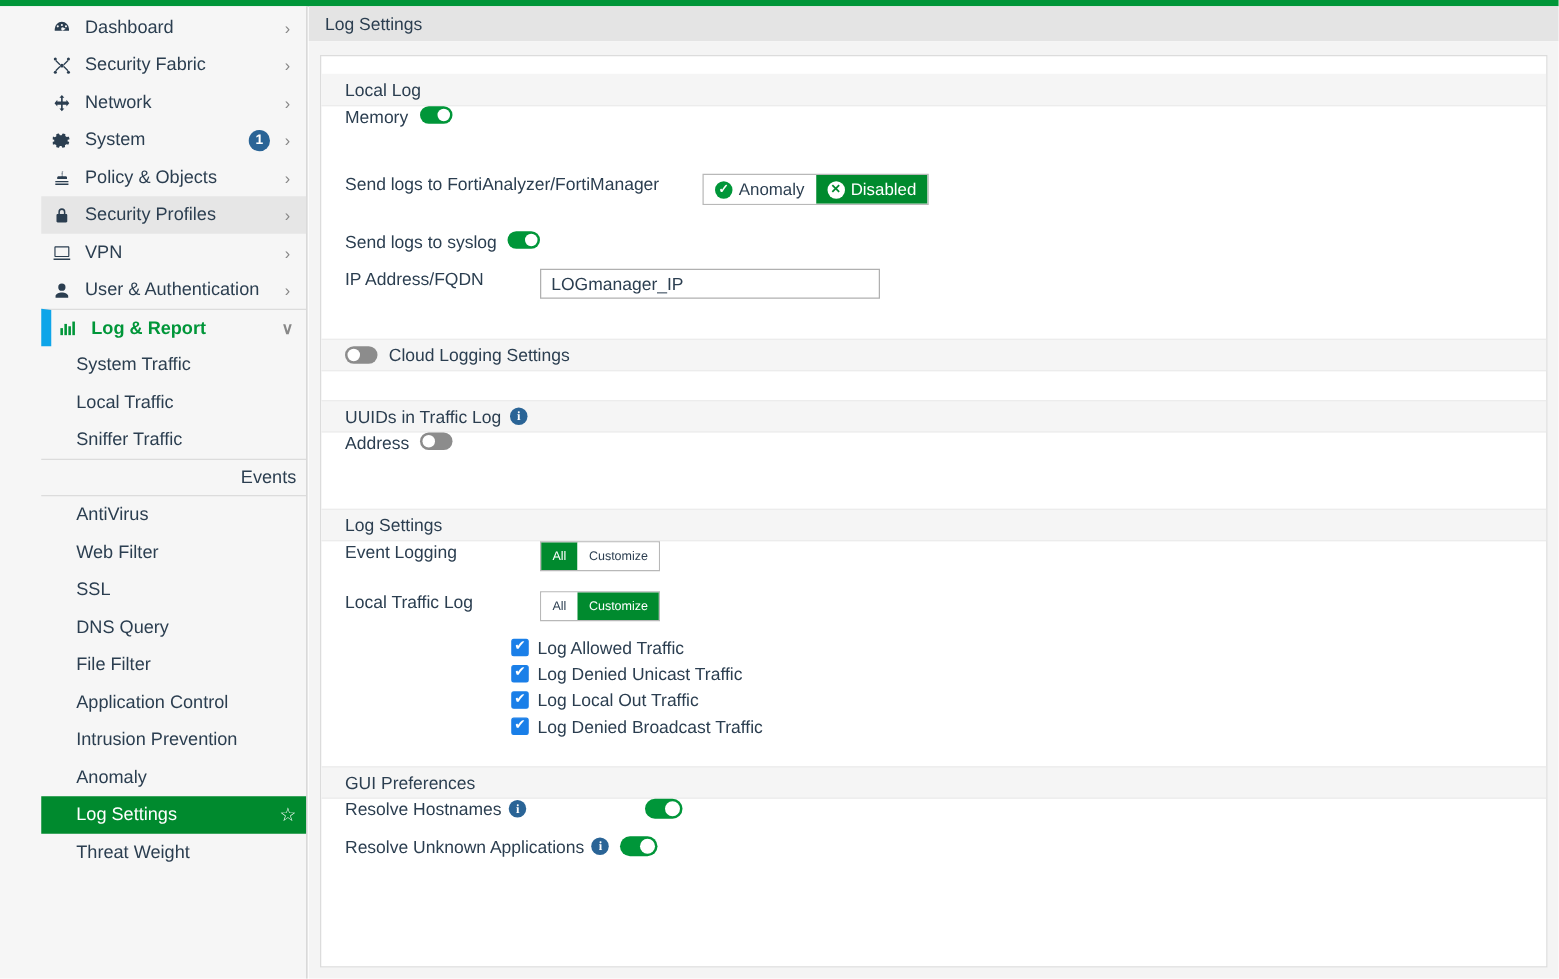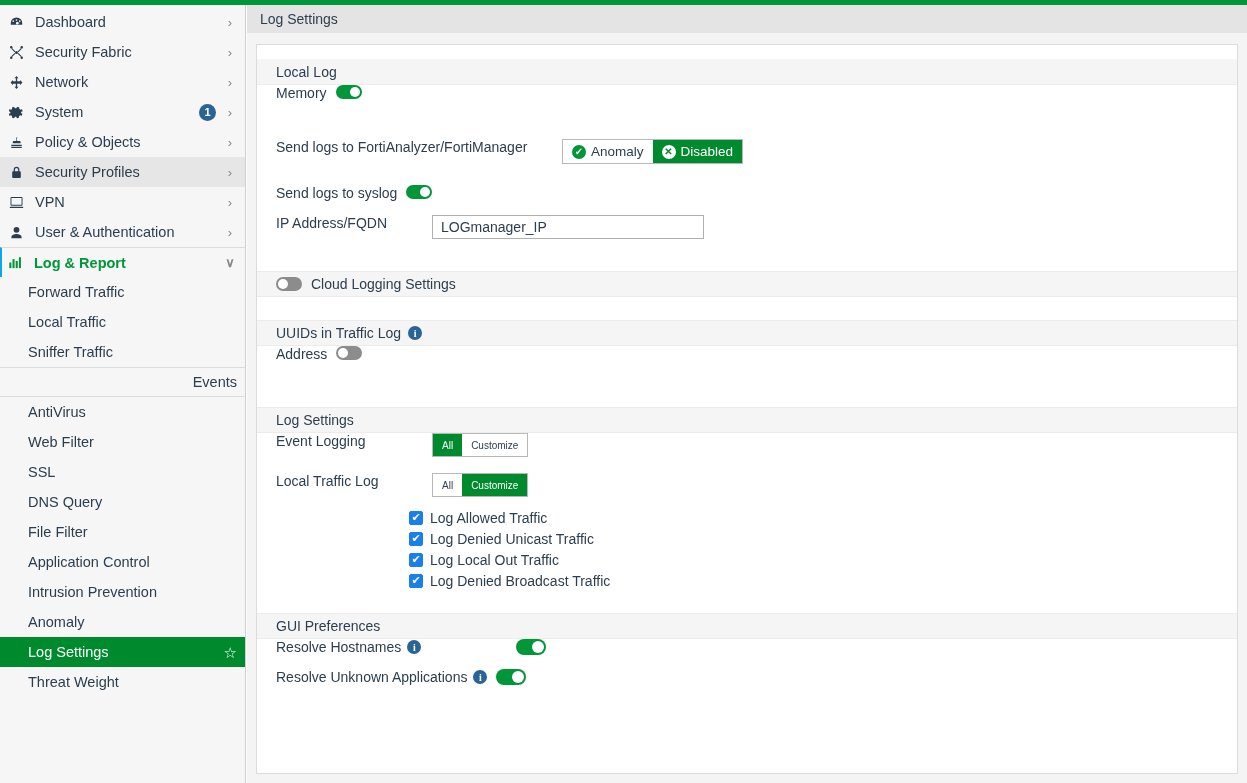--- a/index.html
+++ b/index.html
@@ -22,21 +22,21 @@
   }
 
   
   .sidebar {
     position: absolute; top: 5px; left: 0;
     width: 246px; height: 778px;
     background: #f6f6f6;
     border-right: 1px solid #cfcfcf;
     overflow: hidden;
   }
-  .nav-top { padding-top: 2px; }
+  .nav-top { padding-top: 2px; padding-left: 33px; }
   .nav-item {
     position: relative;
     display: flex; align-items: center;
     height: 30px;
     padding-left: 9px; padding-right: 8px;
     cursor: pointer;
     font-size: 14.5px;
     color: #2b3e50;
     white-space: nowrap;
   }
@@ -54,21 +54,21 @@
   .badge {
     display: inline-flex; align-items: center; justify-content: center;
     width: 17px; height: 17px; border-radius: 50%;
     background: #2a6496; color: #fff;
     font-size: 11px; font-weight: bold;
     margin-right: 7px;
   }
   
   .nav-item.logreport {
     color: #009639; font-weight: bold;
-    border-left: 2px solid #0ea5e9;
+    border-left: 8px solid #0ea5e9;
     padding-left: 6px;
     border-top: 1px solid #dcdcdc;
   }
   .nav-item.logreport .nico { color: #009639; }
 
   
   .sub-item {
     display: flex; align-items: center;
     height: 30px;
     padding-left: 28px; padding-right: 8px;
@@ -356,21 +356,21 @@
                 <rect x="8.2" y="6.4" width="2.2" height="7.6"></rect>
                 <rect x="11.6" y="2.4" width="2.2" height="11.6"></rect>
               </g>
             </svg>
         </span>
         <span class="nlabel">Log &amp; Report</span>
         <span class="chev">∨</span>
       </div>
 
       <div class="sub-item">
-        <span class="sublabel">Forward Traffic</span>
+        <span class="sublabel">System Traffic</span>
       </div>
       <div class="sub-item">
         <span class="sublabel">Local Traffic</span>
       </div>
       <div class="sub-item">
         <span class="sublabel">Sniffer Traffic</span>
       </div>
       <div class="sub-item sep-top sep-bottom">
         <span class="sublabel">Events</span>
       </div>

